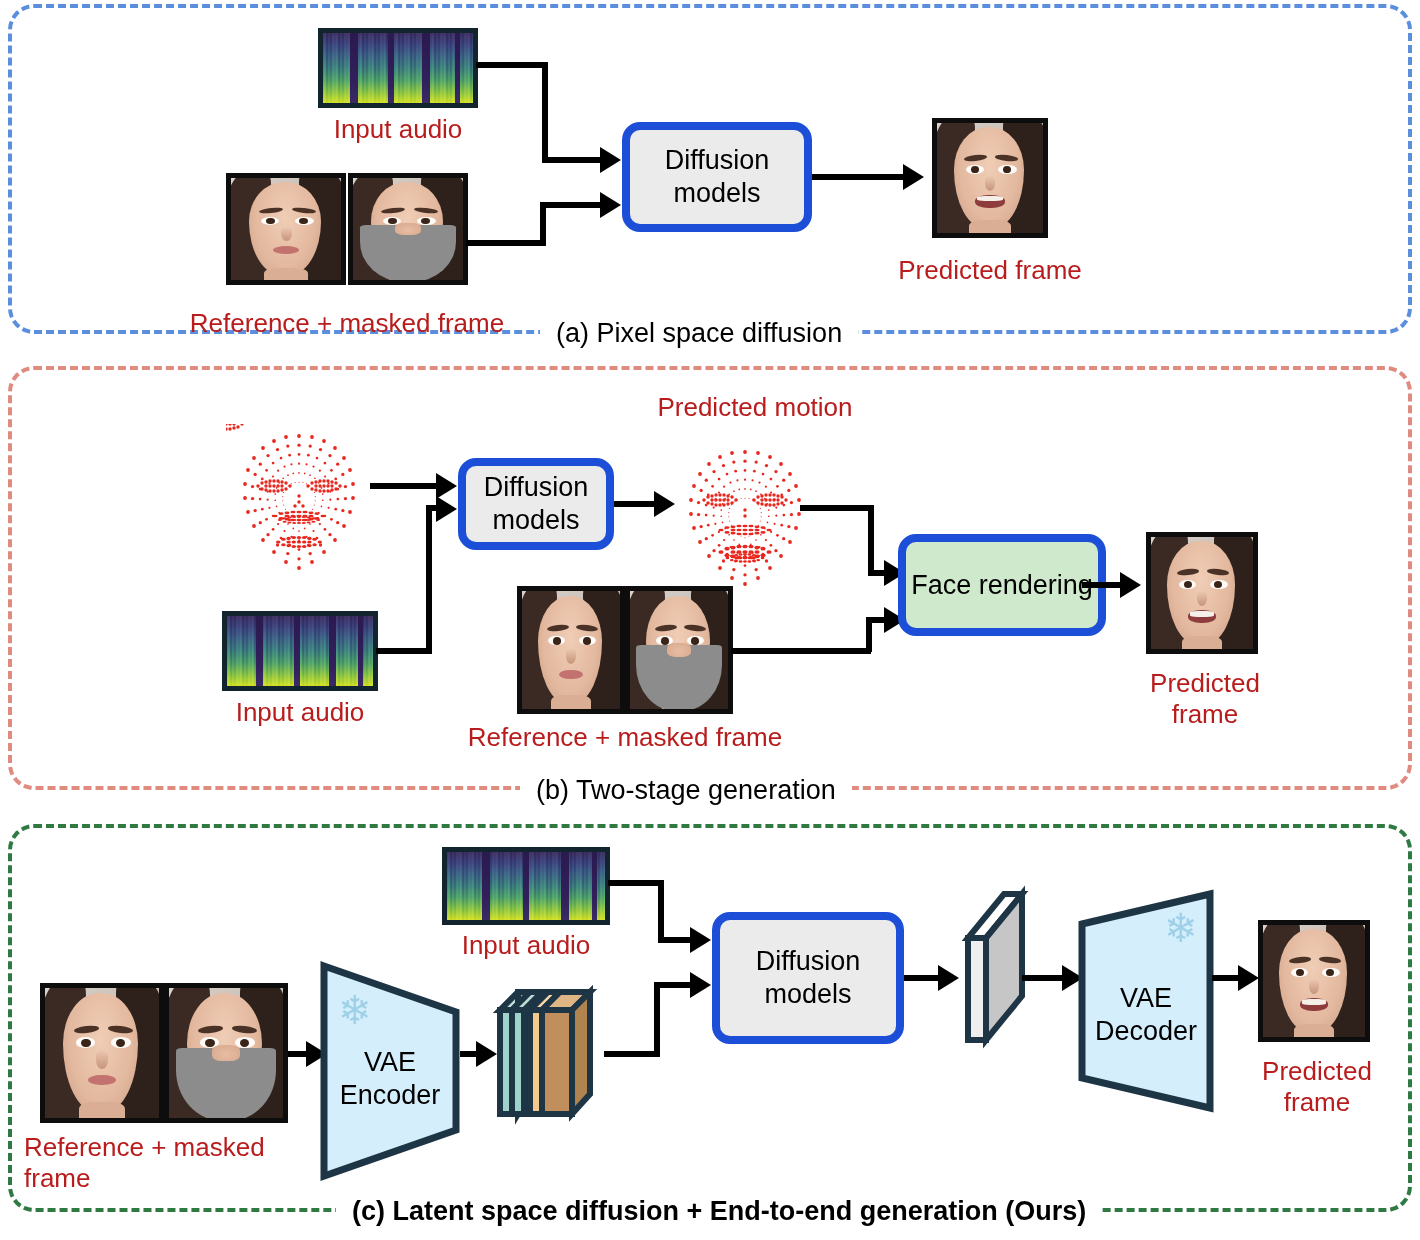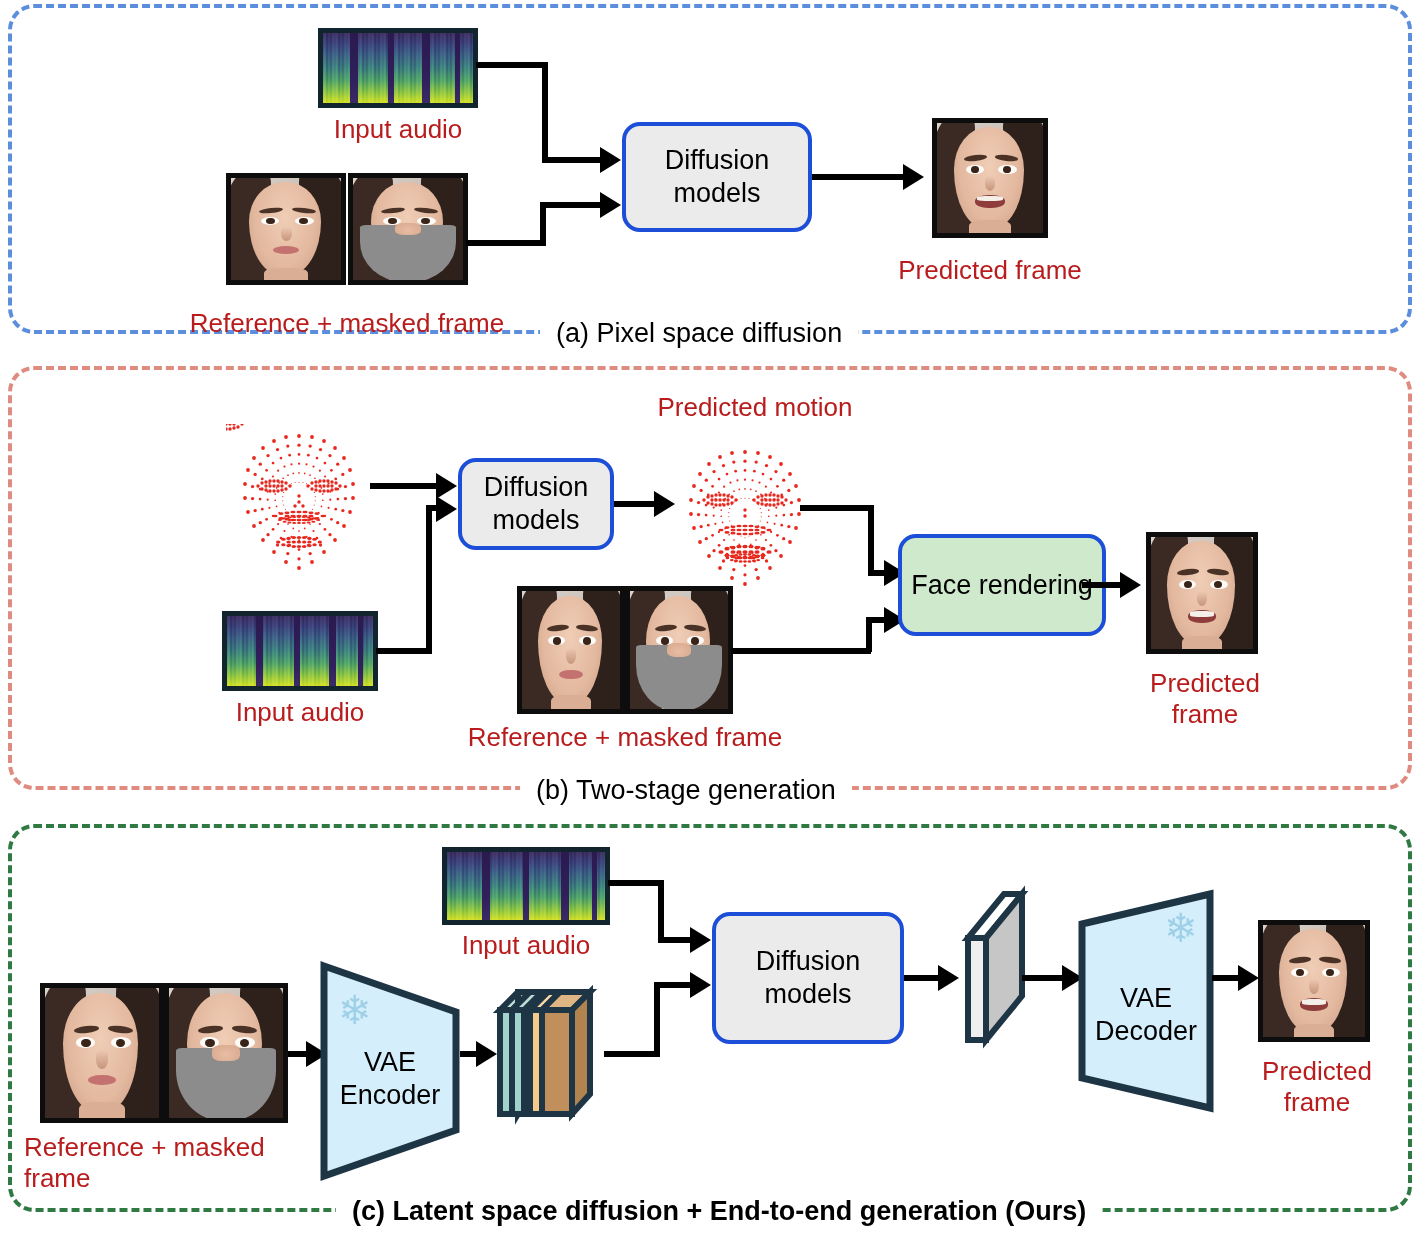--- a/index.html
+++ b/index.html
@@ -51,21 +51,21 @@
     white-space: nowrap;
     color: #b91c1c;
     text-align: center;
   }
   .label.wrap { white-space: normal; }
 
   
   .procbox {
     position: absolute;
     box-sizing: border-box;
-    border: 4px solid #1d4ed8;
+    border: 8px solid #1d4ed8;
     border-radius: 18px;
     display: flex;
     align-items: center;
     justify-content: center;
     text-align: center;
     font-size: 27px;
     line-height: 33px;
     color: #000;
   }
   .procbox.gray  { background: #ebebeb; }

